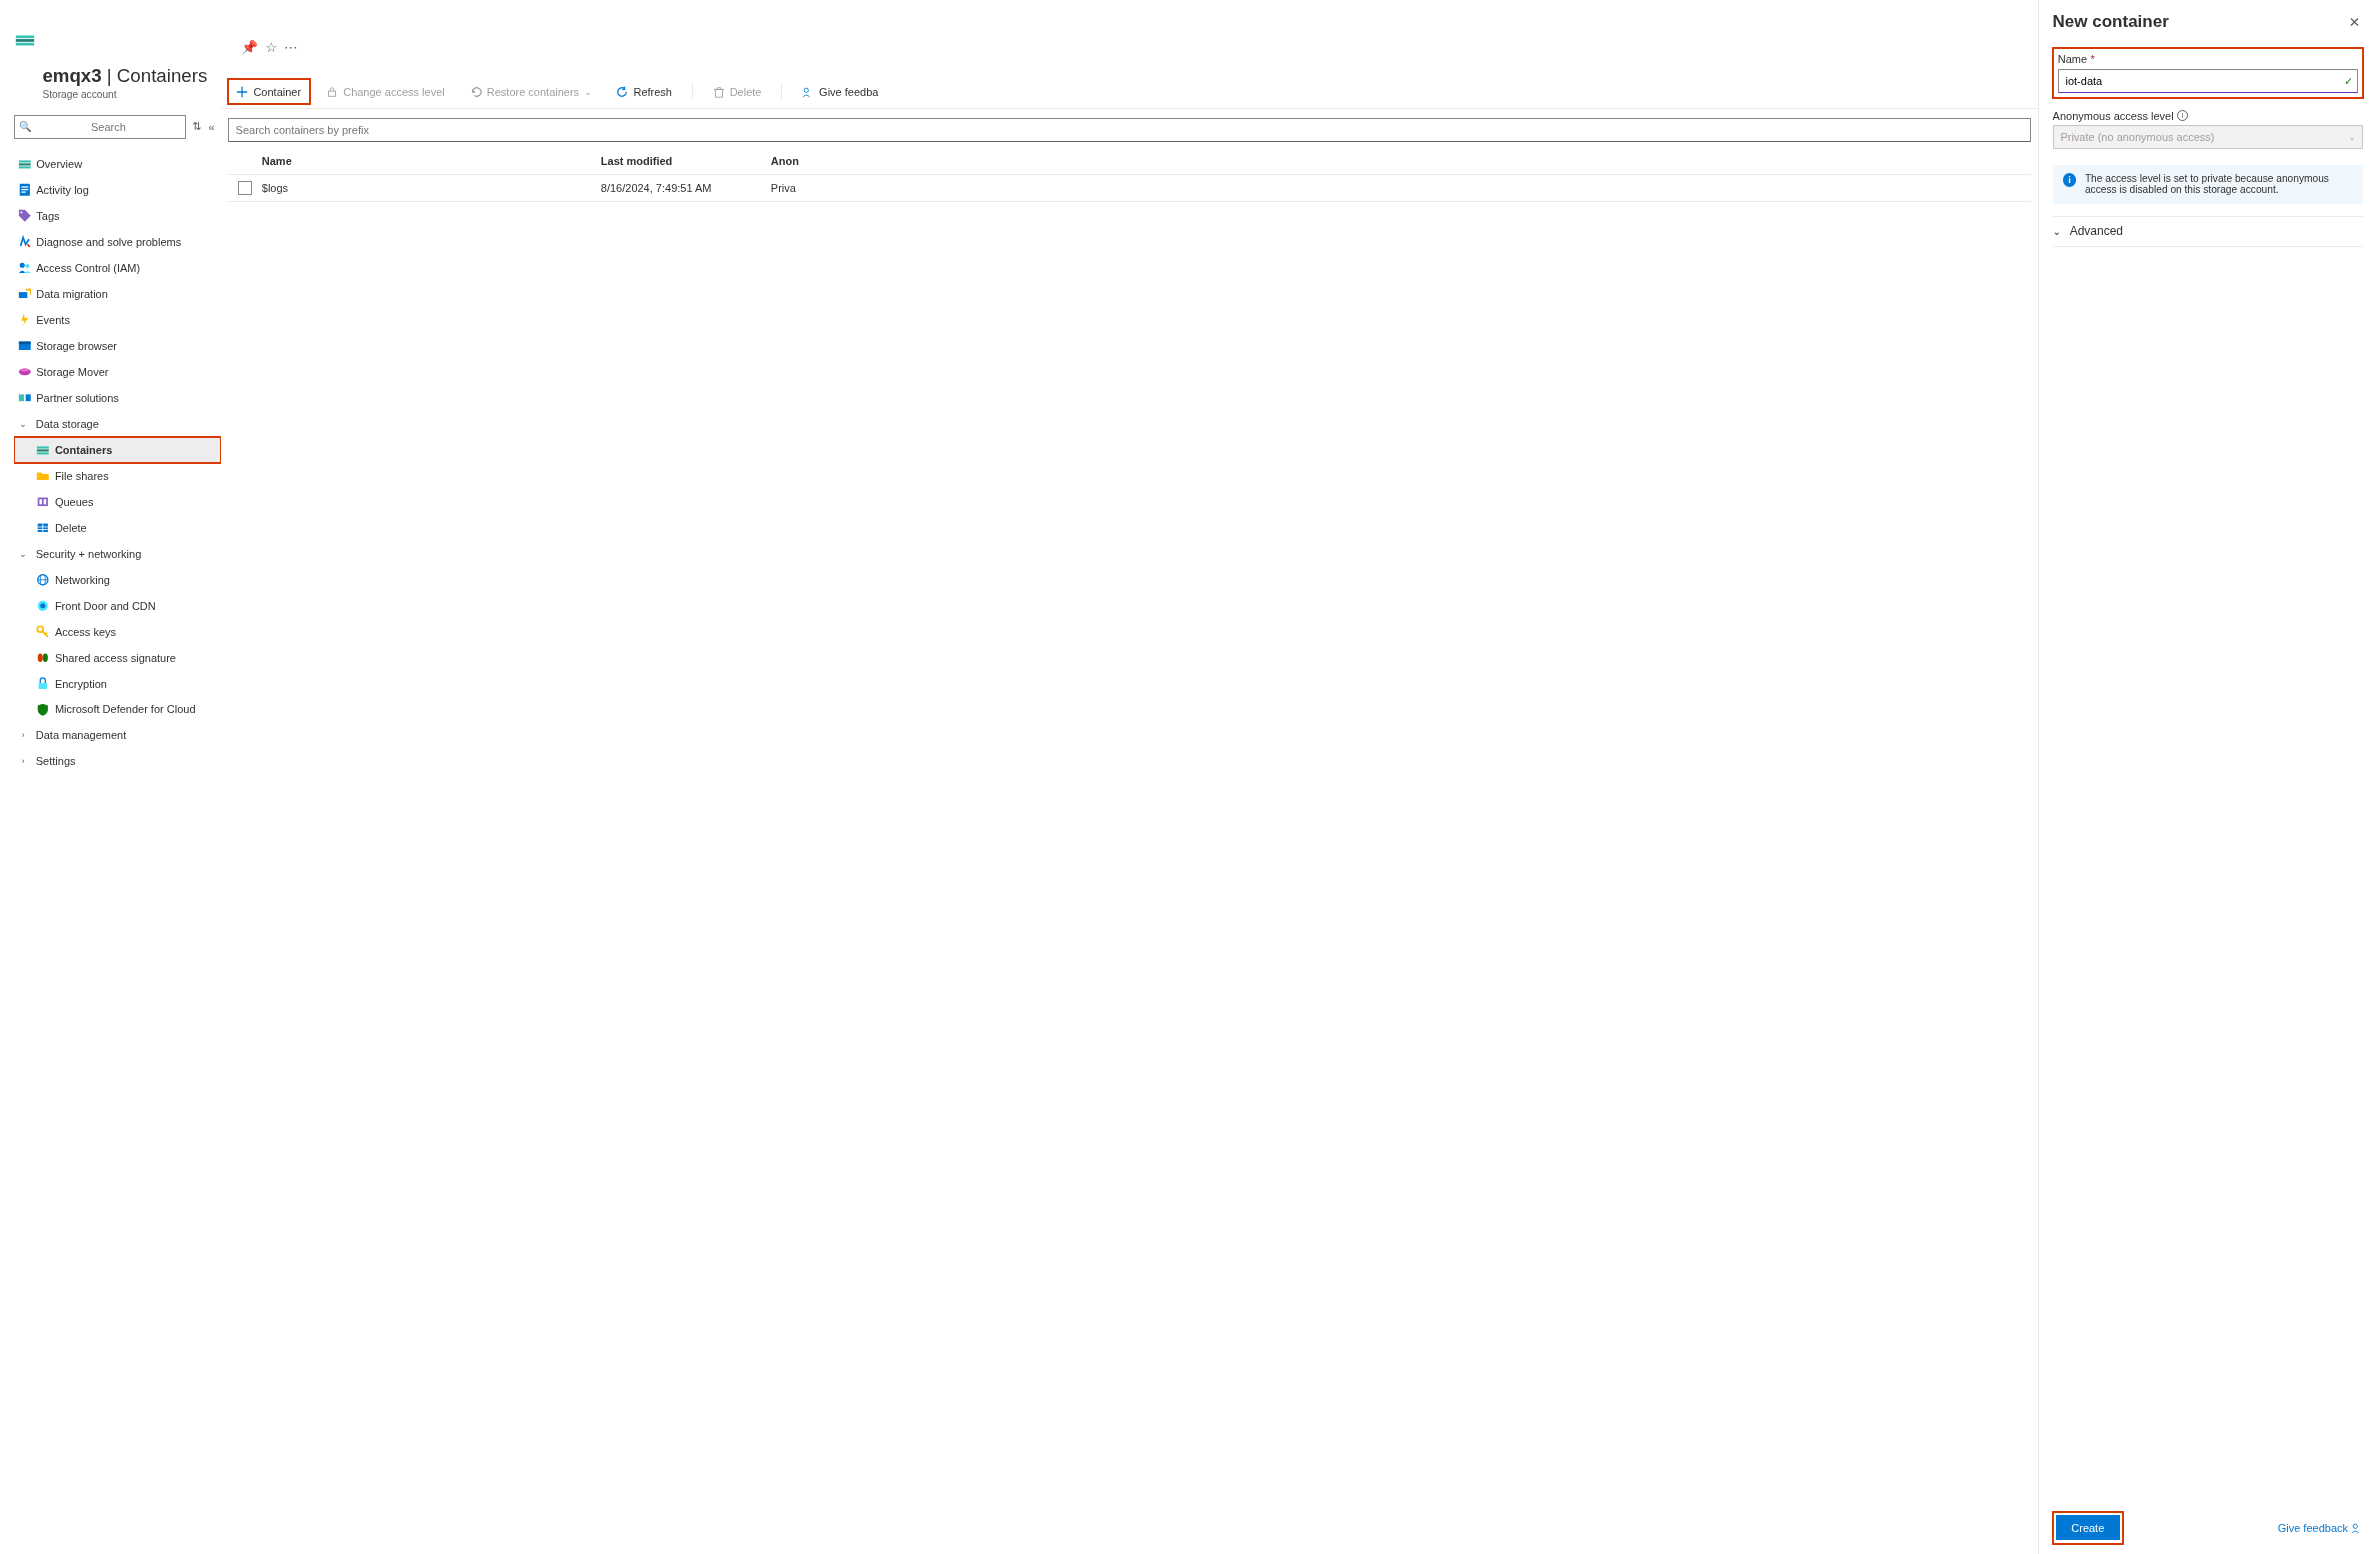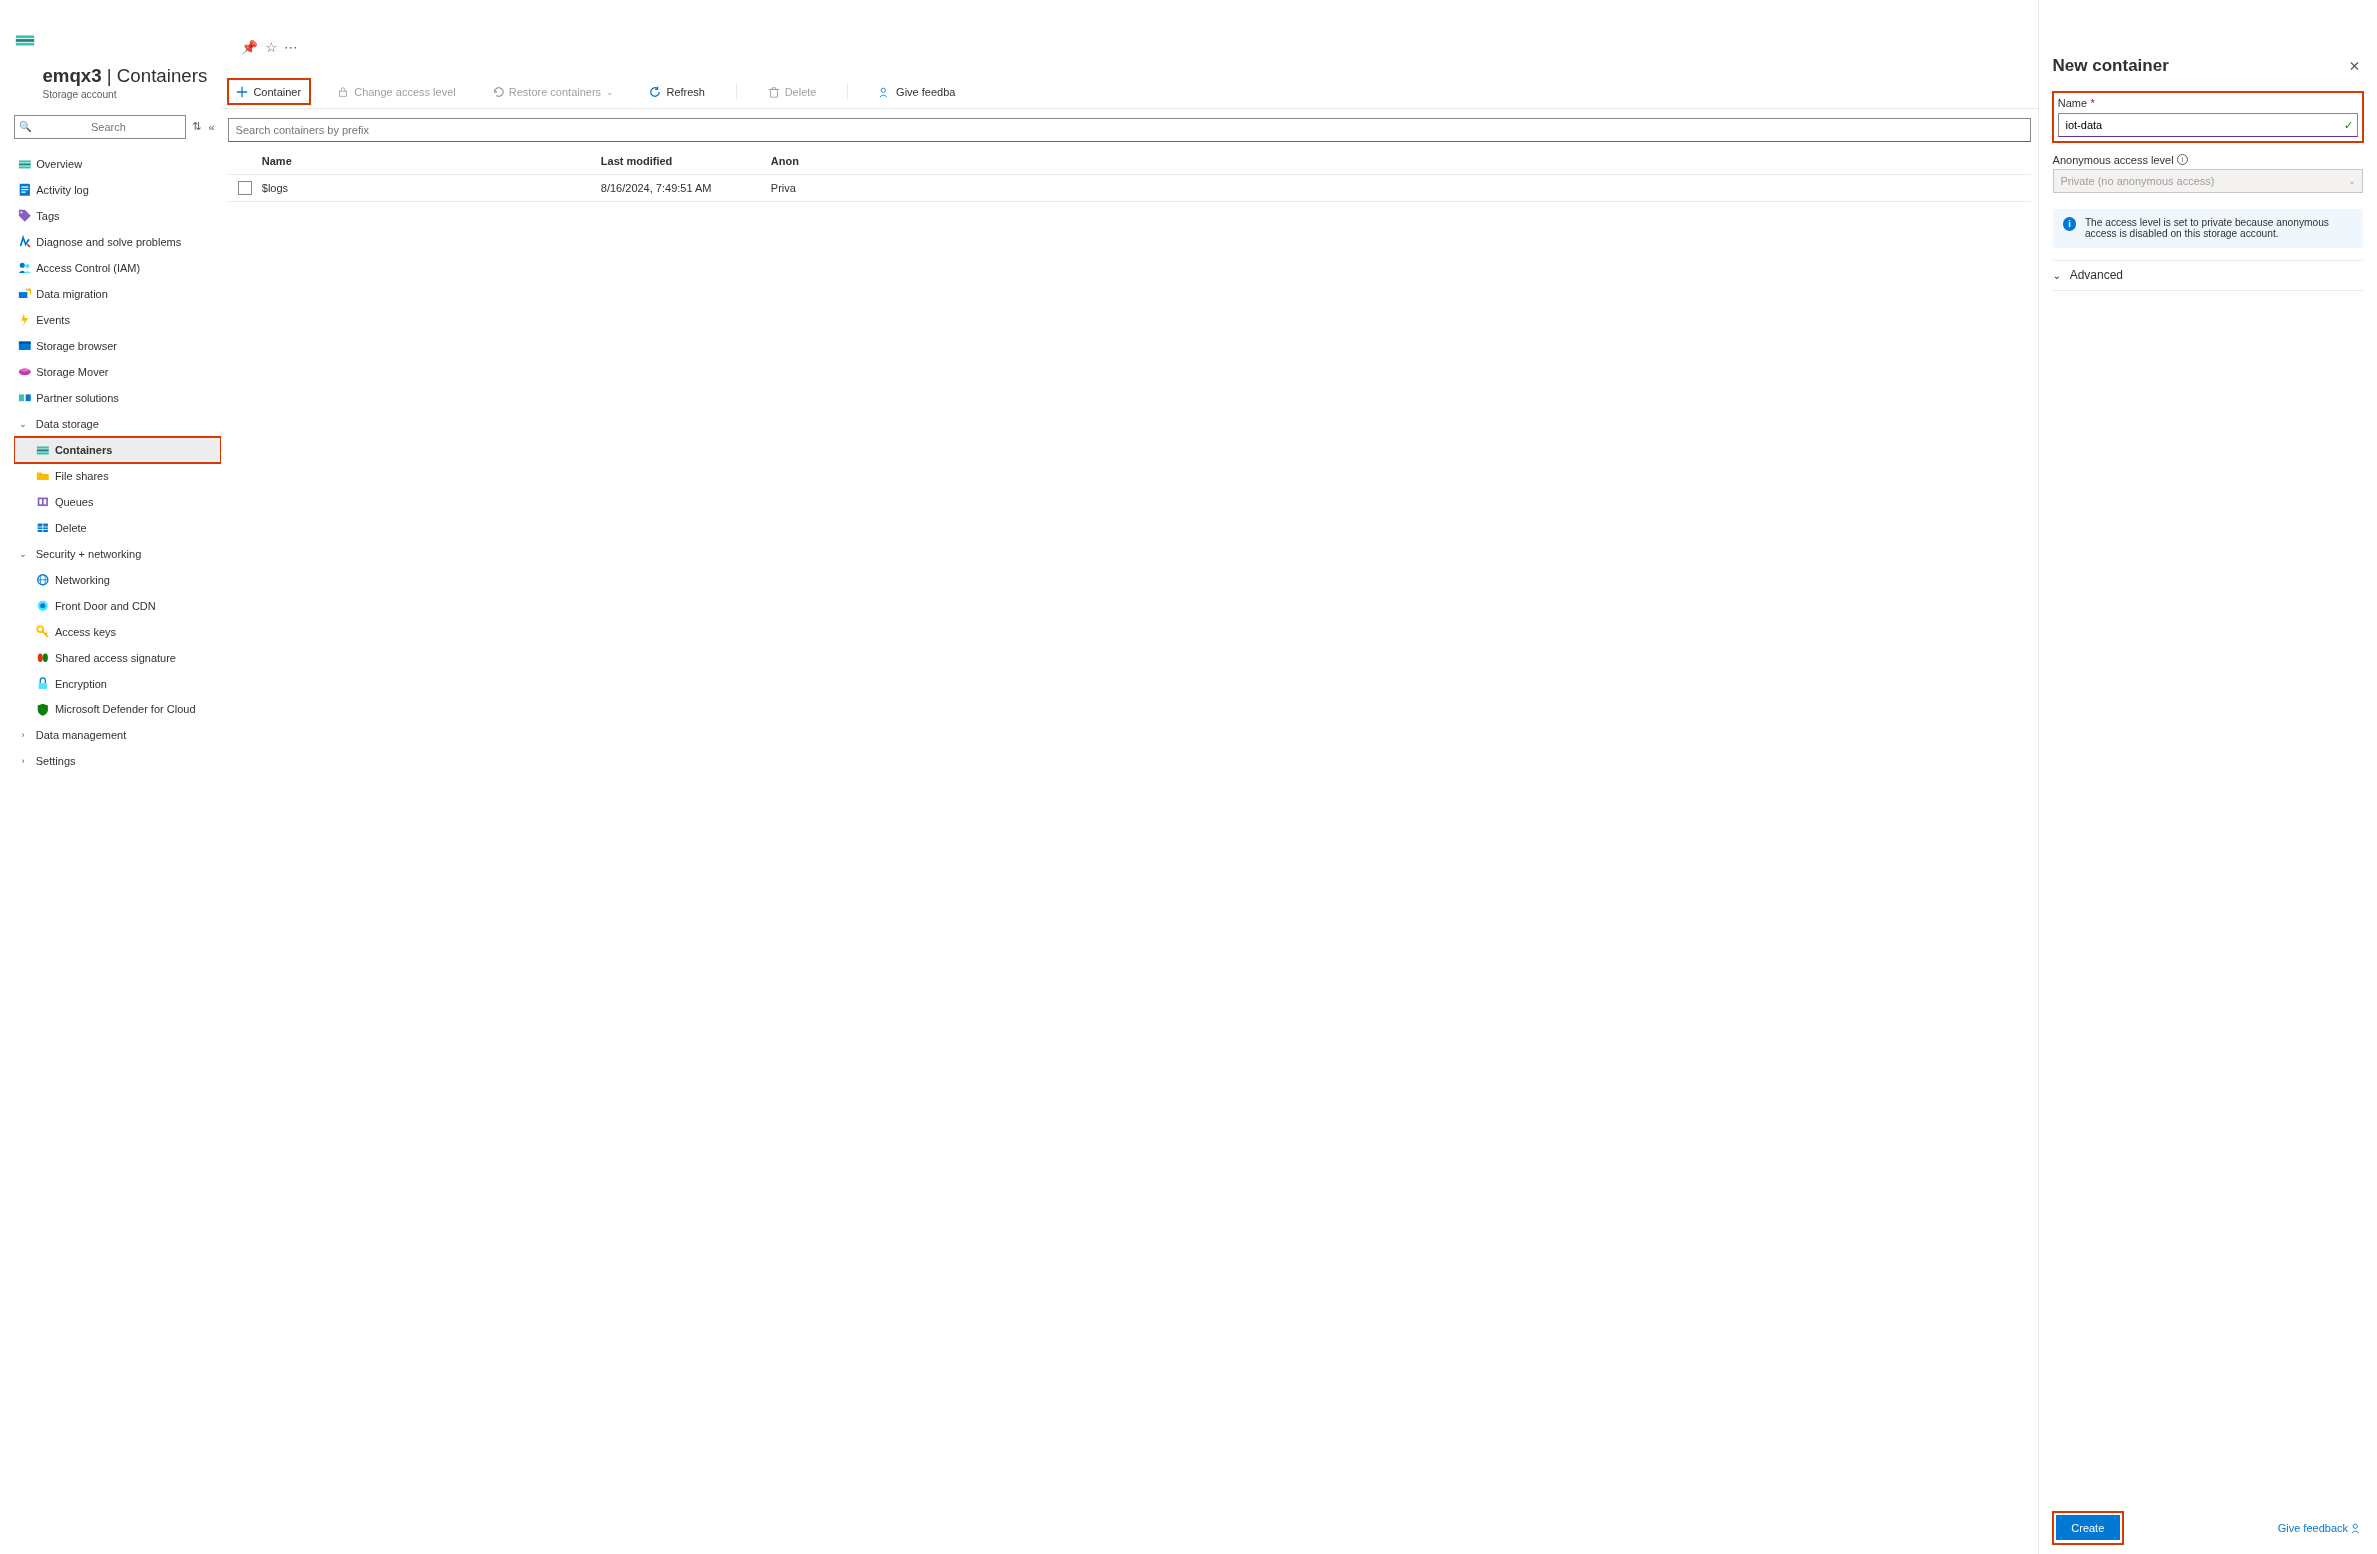--- a/index.html
+++ b/index.html
@@ -23,39 +23,39 @@
   .nav { margin-top: 5.1px; overflow-y:auto; }
   .nav-item { display:flex; align-items:center; height:26px; padding:0 5.1px 0 3.4px; cursor:pointer; gap:4px; font-size:11px; }
   .nav-item .ni-ico { width:15.3px; height:15.3px; flex-shrink:0; display:flex; align-items:center; justify-content:center;}
   .nav-group-hdr { display:flex; align-items:center; height:26px; padding-left:3.4px; gap:6.8px; cursor:pointer; font-size:11px;}
   .nav-group-hdr .chev { width:12px; text-align:center; color:#605e5c; font-size:9.3px;}
   .nav-child { padding-left: 22px; }
   .nav-child.selected { background:#ededed; font-weight:600; }
   .hl-red { outline: 2.5px solid #d83b01; outline-offset:-1.7px; }
   
   .main { flex:1; display:flex; flex-direction:column; padding-top: 24px; min-width:0; }
-  .toolbar { display:flex; align-items:center; height:34px; border-bottom:0.8px solid #edebe9; padding:0 6.8px; gap:19px;}
+  .toolbar { display:flex; align-items:center; height:34px; border-bottom:0.8px solid #edebe9; padding:0 6.8px; gap:8px;}
   .tb-btn { display:flex; align-items:center; height:25.5px; padding:0 8.5px; gap:5.1px; cursor:pointer; font-size:11px; white-space:nowrap;}
   .tb-btn .tb-ico { display:flex; align-items:center; color:#0078d4; }
   .tb-btn.disabled { color:#a19f9d; cursor:default;}
   .tb-btn.disabled .tb-ico { color:#a19f9d; }
   .tb-sep { width:0.8px; height:17px; background:#edebe9; margin:0 3.4px;}
   .filter-row { padding: 8.5px 6.8px 3.4px 6.8px; }
   .filter-input { width:100%; height:24px; border:0.8px solid #8a8886; border-bottom:1.7px solid #666; padding:0 6.8px; font-size:11px; outline:none;}
   .table { padding: 3.4px 6.8px 0 6.8px; }
   .thead, .trow { display:flex; align-items:center; height:27px; border-bottom:0.8px solid #edebe9;}
   .thead { font-weight:600; }
   .tcell-chk { width:34px; display:flex; justify-content:center;}
   .tcell-name { flex: 0 0 339px; }
   .tcell-mod { flex: 0 0 170px; }
   .tcell-anon { flex:1; }
   .chk { width:13.6px; height:13.6px; border:0.8px solid #8a8886; }
   
   .panel { width: 339px; flex-shrink:0; border-left:0.8px solid #edebe9; display:flex; flex-direction:column; padding: 10.2px 13.6px 10.2px 13.6px; position:relative;}
-  .panel-hdr { display:flex; align-items:center; justify-content:space-between; margin-bottom:15.3px;margin-top:44px;}
+  .panel-hdr { display:flex; align-items:center; justify-content:space-between; margin-bottom:15.3px;}
   .panel-title { font-size:17px; font-weight:600; }
   .close-x { font-size:13.6px; color:#605e5c; cursor:pointer; padding:3.4px;}
   .field { margin-bottom: 12px; }
   .field-label { font-size:11px; margin-bottom:3.4px; display:flex; align-items:center; gap:3.4px;}
   .req { color:#a4262c; }
   .field-input-wrap { position:relative; }
   .field-input { width:100%; height:24px; border:0.8px solid #8a8886; border-bottom:1.7px solid #6b2fb3; padding:0 22px 0 6.8px; font-size:11px; outline:none;}
   .field-check { position:absolute; right:5.1px; top:50%; transform:translateY(-50%); color:#107c10; font-size:11px;}
   .field-select { width:100%; height:24px; border:0.8px solid #c8c6c4; background:#f3f2f1; color:#a19f9d; padding:0 22px 0 6.8px; font-size:11px; display:flex; align-items:center; position:relative;}
   .field-select .sel-chev { position:absolute; right:6.8px; font-size:8.5px;}

